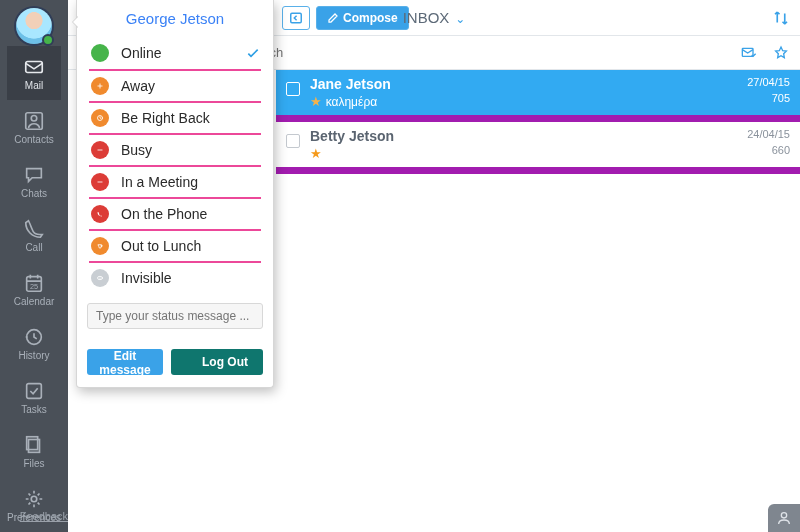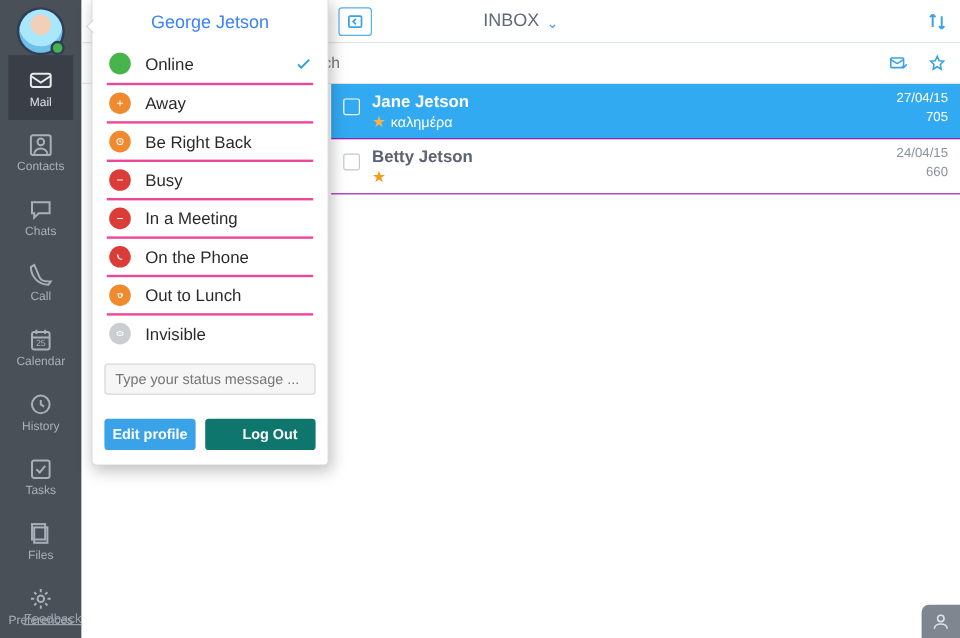--- a/index.html
+++ b/index.html
@@ -96,21 +96,21 @@
   .sbicon { width:22px; display:flex; align-items:center; justify-content:center; color:#3aa2e8; cursor:pointer;}
   .sbsearch { color:#a4abb3; margin-left:4px;}
   .searchbar input {
     flex:1; border:none; outline:none; font-size:13px; color:#888; height:100%;
   }
   .sbright { margin-left:auto; display:flex; gap:10px; }
 
   .msglist { }
   .msg {
     display:flex; align-items:flex-start; padding:6px 10px 6px 6px;
-    border-bottom:1px solid #a21caf; cursor:pointer;
+    border-bottom:7px solid #a21caf; cursor:pointer;
   }
   .msg .cb {
     width:14px; height:14px; border:1px solid #c4c9cf; border-radius:2px; margin:6px 10px 0 4px; flex-shrink:0;
     background:#fff;
   }
   .msg.selected { background:#32aaf2; color:#fff; }
   .msg.selected .cb { border-color:#fff; background:transparent;}
   .msg .body { flex:1; min-width:0; }
   .msg .from { font-size:14px; font-weight:600; }
   .msg .sub { font-size:12px; display:flex; align-items:center; gap:4px; margin-top:2px;}
@@ -295,32 +295,38 @@
           <svg viewBox="0 0 24 24">
             <ellipse cx="12" cy="12" rx="6" ry="4" stroke="#fff" stroke-width="2" fill="none" stroke-linecap="round"></ellipse>
             <circle cx="12" cy="12" r="1.5" fill="#fff"></circle>
           </svg>
         </span>
         <span>Invisible</span>
       </li>
     </ul>
   <input class="status-input" placeholder="Type your status message ..." style="">
   <div class="btnrow">
-    <button class="btn edit">Edit profile</button>
+    <button class="btn edit">Edit message</button>
     <button class="btn logout">Log Out</button>
   </div>
 </div>
 
 <div class="main">
   <div class="toolbar" style="padding-left:214px;">
     <div class="tbtn">
       <svg width="14" height="14" viewBox="0 0 24 24" fill="none" stroke="#3aa2e8" stroke-width="2.5">
           <rect x="3" y="4" width="18" height="16" rx="2"></rect>
           <path d="M13 8l-4 4 4 4"></path>
         </svg>
+    </div>
+    <div class="tbtn filled">
+      <svg width="12" height="12" viewBox="0 0 24 24" fill="none" stroke="#fff" stroke-width="2.5">
+          <path d="M4 20h4L20 8l-4-4L4 16v4z"></path>
+        </svg>
+      <span>Compose</span>
     </div>
     <div class="title">
       <span>INBOX</span>
       <span class="chev">⌄</span>
     </div>
     <div class="sort-icon">
       <svg width="18" height="18" viewBox="0 0 24 24" fill="none" stroke="#3aa2e8" stroke-width="2.2">
           <path d="M7 4v14M7 4l-3 3M7 4l3 3M17 20V6M17 20l3-3M17 20l-3-3"></path>
         </svg>
     </div>

